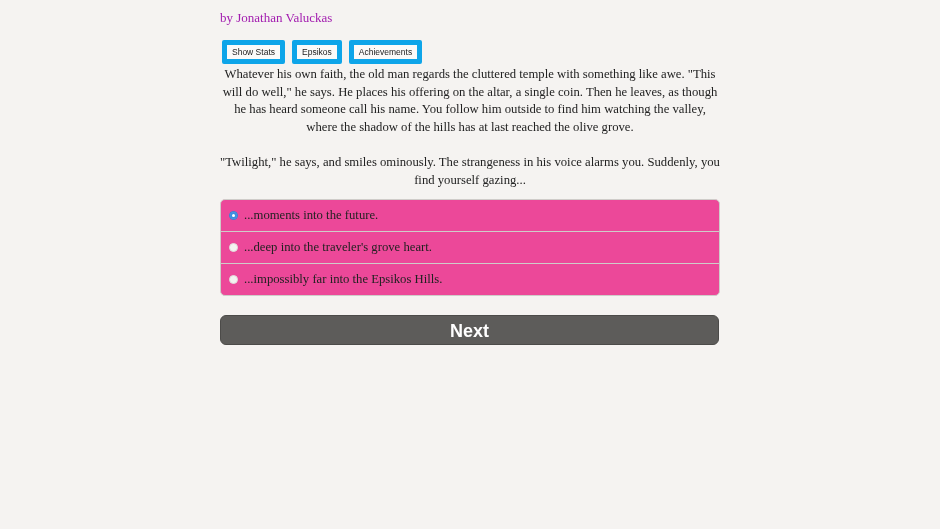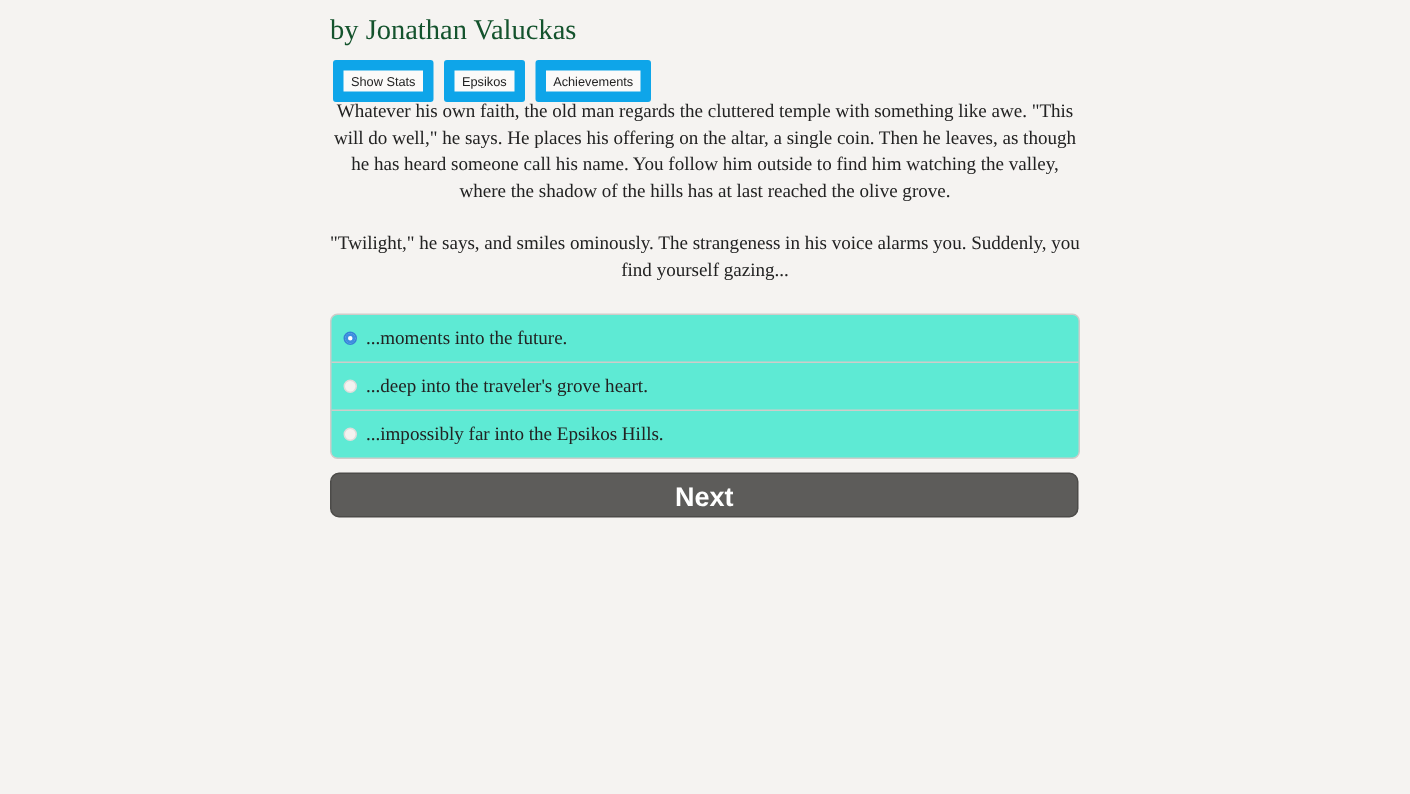--- a/index.html
+++ b/index.html
@@ -6,37 +6,37 @@
     body {
       width: 940px; height: 529px; overflow: hidden;
       background: #f5f3f1;
       font-family: "Liberation Serif", "DejaVu Serif", serif;
       color: #222;
       position: relative;
     }
     .container { position: absolute; left: 220px; top: 0; width: 500px; }
     .author {
       position: absolute; left: 0; top: 10px;
-      font-size: 19px; color: #14532d;
+      font-size: 13px; color: #a21caf;
     }
     .buttons { position: absolute; left: 2px; top: 40px; display: flex; gap: 7px; }
     .sbtn {
       font-family: "Liberation Sans", "DejaVu Sans", sans-serif;
       font-size: 8.5px; color: #222;
-      background: #fbfaf9; border: 7px solid #0ea5e9; border-radius: 2px;
+      background: #fbfaf9; border: 5px solid #0ea5e9; border-radius: 2px;
       padding: 2px 5px; line-height: 10px; cursor: pointer;
     }
     .story {
       position: absolute; left: 0; top: 66px; width: 500px;
       font-size: 12.7px; line-height: 17.7px; text-align: center;
     }
     .story p { margin: 0 0 17.6px 0; }
     .choices {
-      position: absolute; left: 0; top: 209px; width: 498px;
-      border: 1px solid #cfccc9; border-radius: 5px; background: #5eead4; text-align: center;
+      position: absolute; left: 0; top: 199px; width: 498px;
+      border: 1px solid #cfccc9; border-radius: 5px; background: #ec4899; text-align: center;
     }
     .choice {
       height: 31px; display: flex; align-items: center;
       border-top: 1px solid #cfccc9; font-size: 12.7px; cursor: pointer;
     }
     .choice:first-child { border-top: none; }
     .radio {
       width: 9px; height: 9px; border-radius: 50%;
       margin-left: 8px; margin-right: 6px;
       border: 1px solid #e0dddb; background: #f4f2f0; box-sizing: border-box;

